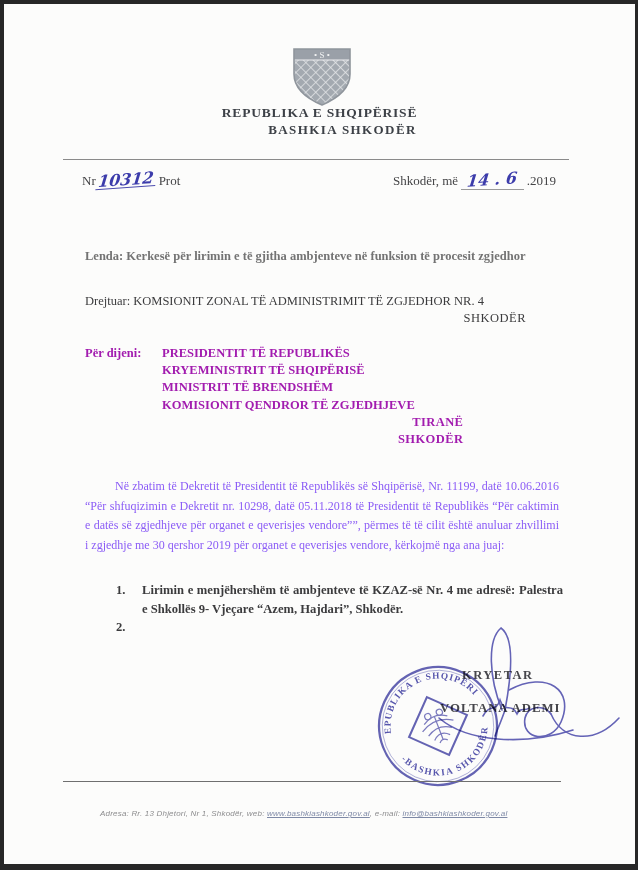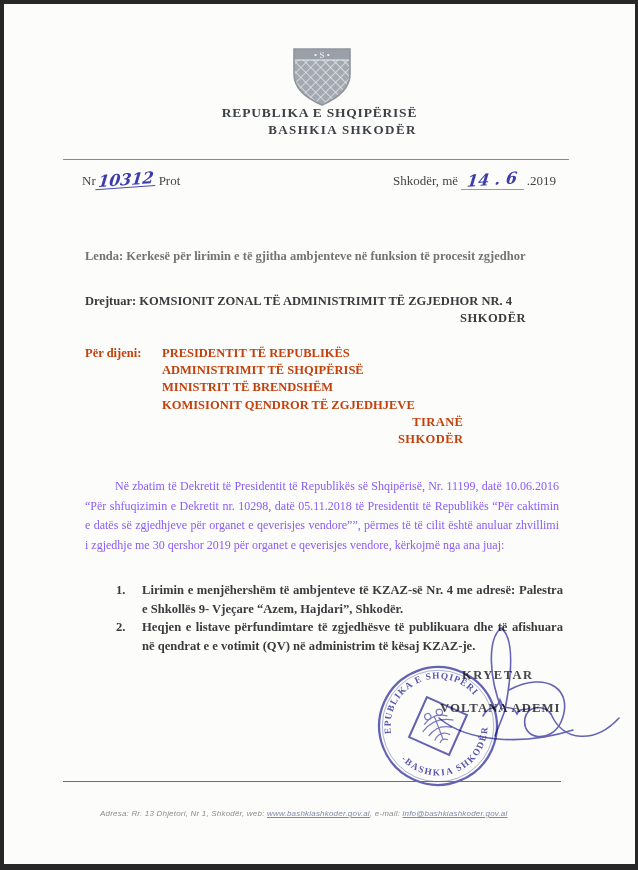--- a/index.html
+++ b/index.html
@@ -23,23 +23,23 @@
   .meta{top:169px;left:78px;width:474px;display:flex;justify-content:space-between;
         font-size:13px;color:#454547;}
   .hand{
     display:inline-block;color:#3c3cab;font-family:"DejaVu Serif",serif;
     font-style:italic;font-weight:bold;font-size:16px;line-height:12px;
     transform:rotate(-4deg) skewX(-10deg);
   }
   .hand-u{border-bottom:1.3px solid #4a4aae;padding:0 2px 1px 2px;}
   .date-u{display:inline-block;border-bottom:1.2px solid #9a9a9a;padding:0 6px;}
   .subject{top:245px;left:81px;width:490px;font-size:12.5px;font-weight:bold;color:#737373;}
-  .drejtuar{top:289px;left:81px;width:441px;font-size:12.5px;font-weight:bold;line-height:17px;color:#3b3b3d;}
+  .drejtuar{top:289px;left:81px;width:441px;font-size:12.5px;font-weight:normal;line-height:17px;color:#3b3b3d;}
   .drejtuar .l2{text-align:right;letter-spacing:.5px;}
-  .cc{top:341px;left:81px;display:flex;font-size:12.5px;font-weight:bold;line-height:17.2px;color:#c2410c;}
+  .cc{top:341px;left:81px;display:flex;font-size:12.5px;font-weight:bold;line-height:17.2px;color:#a21caf;}
   .cc-label{width:77px;}
   .cc-city1{padding-left:230px;letter-spacing:.4px;text-align:right;}
   .cc-city2{padding-left:236px;letter-spacing:.4px;}
   
   .para{top:473px;left:81px;width:474px;font-size:12px;line-height:19.6px;
         text-align:justify;text-indent:30px;color:#8b5cf6;}
   .list{top:577px;left:81px;width:478px;font-size:12.6px;font-weight:bold;line-height:18.6px;color:#3b3b3d;}
   .li{display:flex;}
   .li .num{width:26px;padding-left:31px;flex:0 0 auto;}
   .li .litext{flex:1;text-align:justify;}
@@ -107,38 +107,37 @@
       <span>Drejtuar:</span>
       <span>KOMSIONIT ZONAL TË ADMINISTRIMIT TË ZGJEDHOR NR. 4</span>
     </div>
     <div class="l2">SHKODËR</div>
   </div>
 
   <div class="abs cc">
     <div class="cc-label">Për dijeni:</div>
     <div>
       <div>PRESIDENTIT TË REPUBLIKËS</div>
-      <div>ADMINISTRIMIT TË SHQIPËRISË</div>
+      <div>KRYEMINISTRIT TË SHQIPËRISË</div>
       <div>MINISTRIT TË BRENDSHËM</div>
       <div>KOMISIONIT QENDROR TË ZGJEDHJEVE</div>
       <div class="cc-city1">TIRANË</div>
       <div class="cc-city2">SHKODËR</div>
     </div>
   </div>
 
   <div class="abs para">Në zbatim të Dekretit të Presidentit të Republikës së Shqipërisë, Nr. 11199, datë 10.06.2016 “Për shfuqizimin e Dekretit nr. 10298, datë 05.11.2018 të Presidentit të Republikës “Për caktimin e datës së zgjedhjeve për organet e qeverisjes vendore””, përmes të të cilit është anuluar zhvillimi i zgjedhje me 30 qershor 2019 për organet e qeverisjes vendore, kërkojmë nga ana juaj:</div>
 
   <div class="abs list">
     <div class="li">
       <span class="num">1.</span>
       <span class="litext">Lirimin e menjëhershëm të ambjenteve të KZAZ-së Nr. 4 me adresë: Palestra e Shkollës 9- Vjeçare “Azem, Hajdari”, Shkodër.</span>
     </div>
     <div class="li">
       <span class="num">2.</span>
-      <span class="litext">Heqjen e listave përfundimtare të zgjedhësve të publikuara dhe të afishuara në qendrat e e votimit (QV) në administrim të kësaj KZAZ-je.</span>
     </div>
   </div>
 
   <div class="abs kryetar">KRYETAR</div>
   <div class="abs signame">VOLTANA ADEMI</div>
 
   <svg class="abs stamp" viewBox="0 0 124 124">
     <g stroke="#4645a7" fill="none" opacity="0.92">
       <circle cx="62" cy="62" r="57" stroke-width="2.2"></circle>
       <circle cx="62" cy="62" r="54" stroke-width="0.8" opacity="0.55"></circle>

